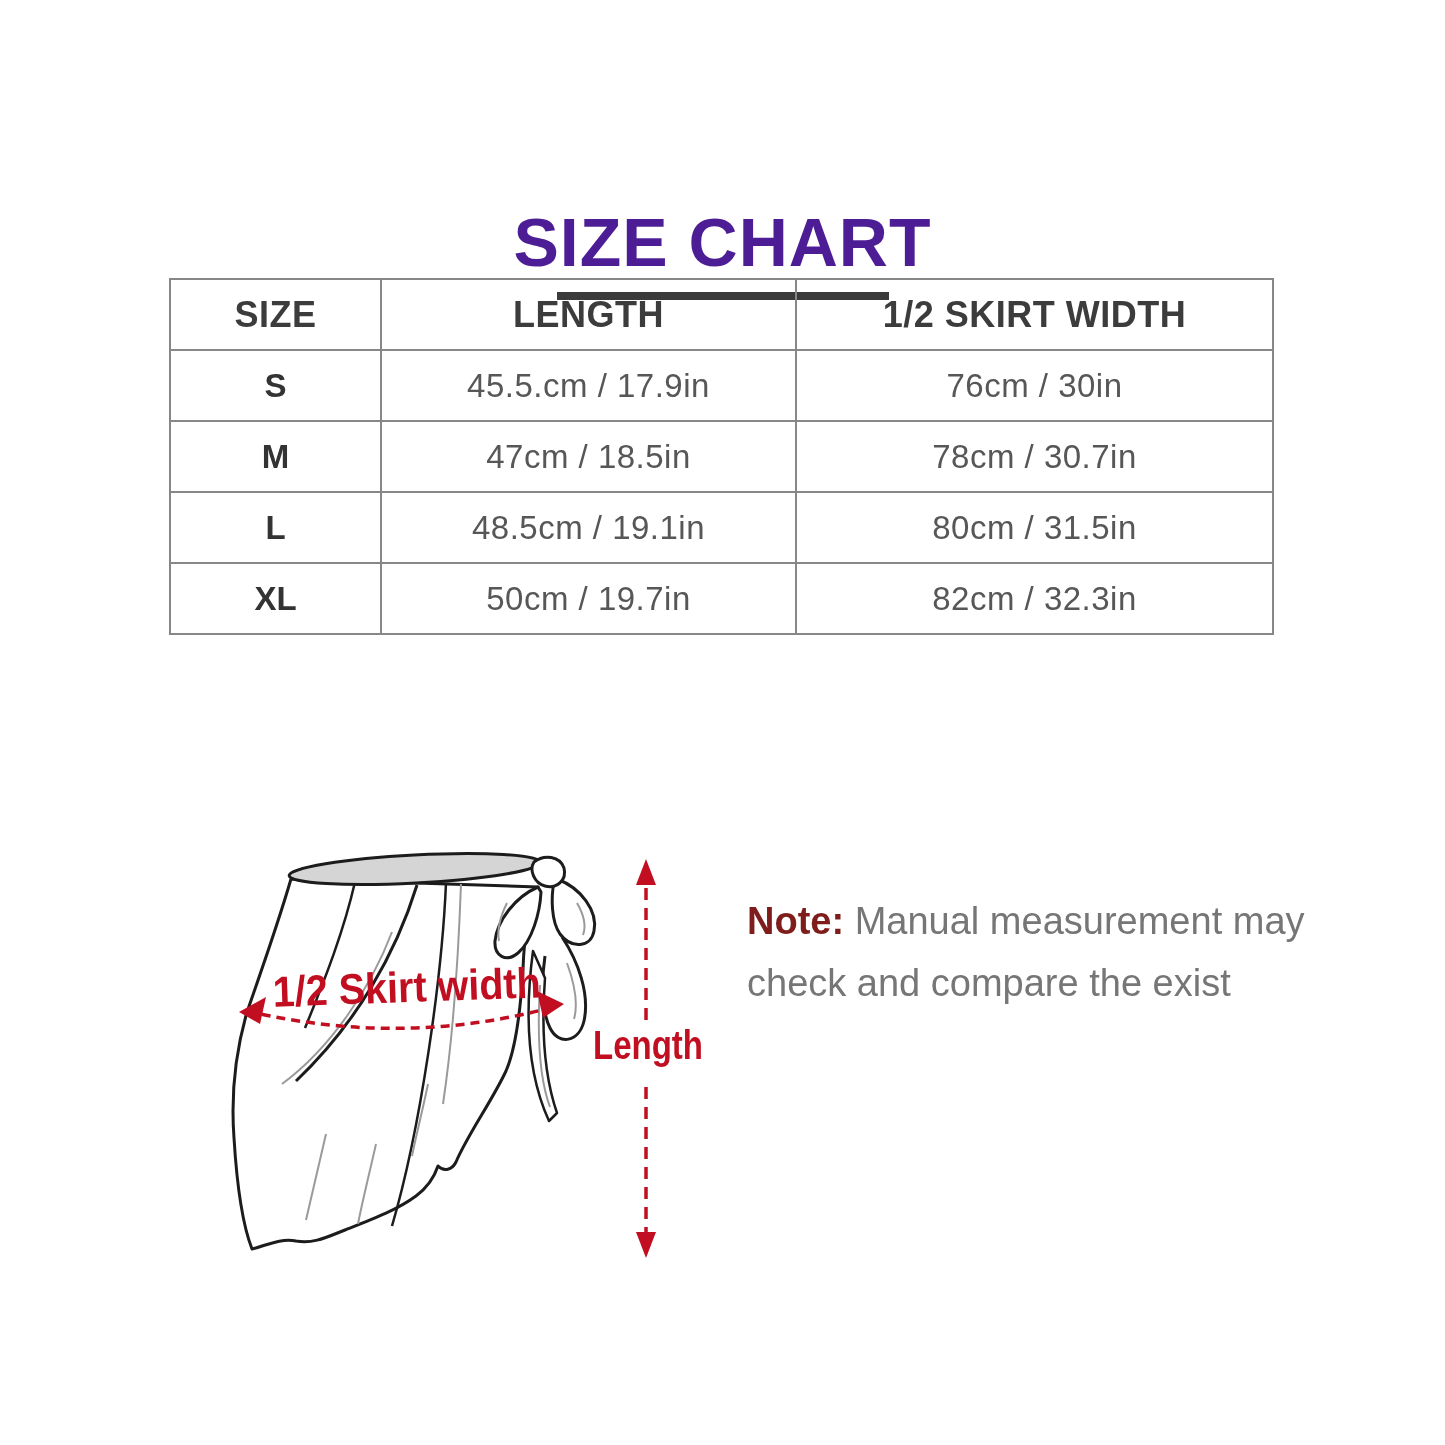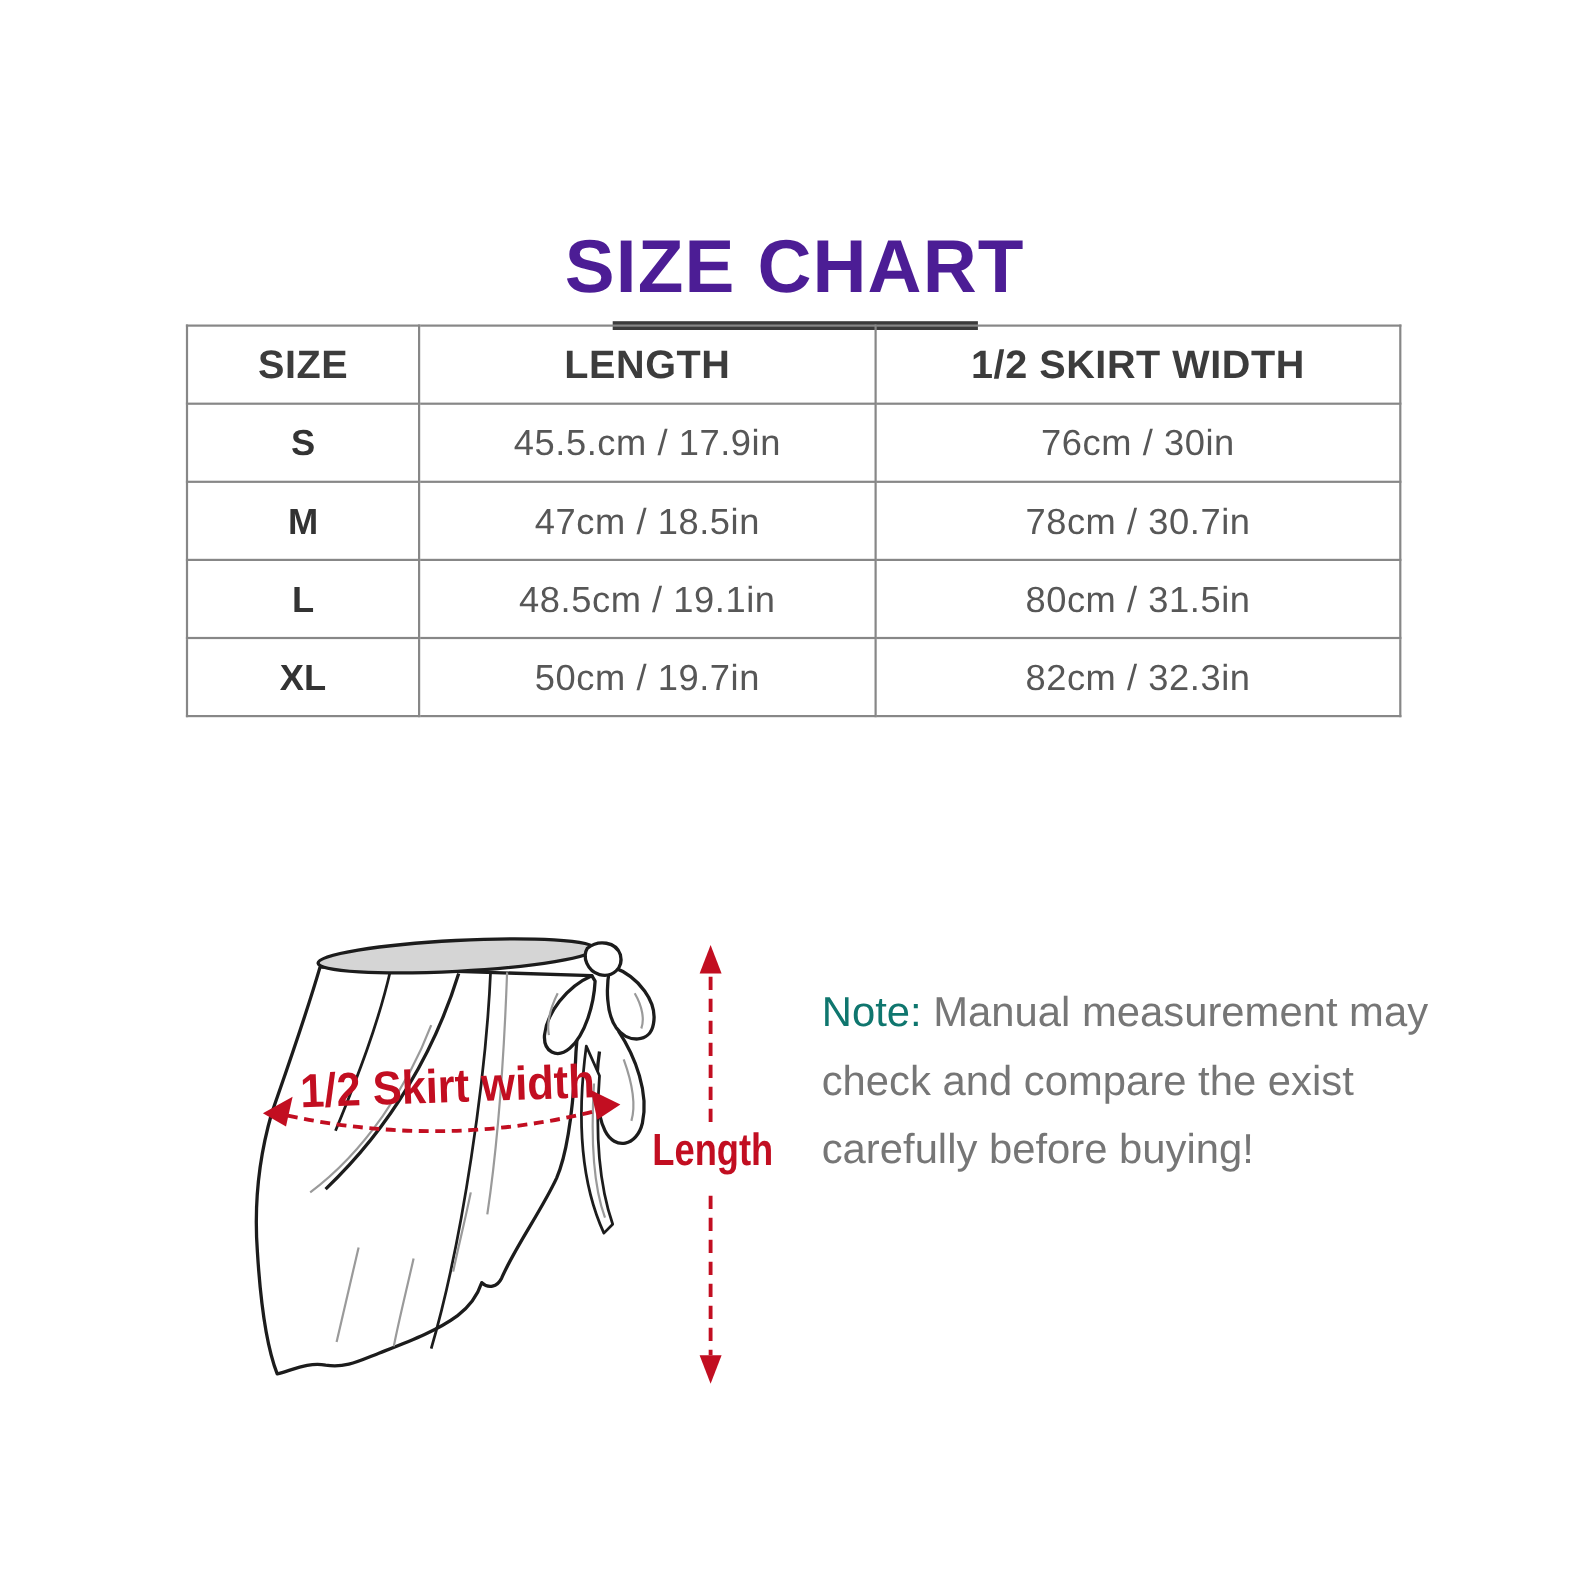--- a/index.html
+++ b/index.html
@@ -9,42 +9,42 @@
   }
   
   .title-wrap{position:absolute;top:192px;left:0;width:100%;text-align:center;}
   .title{
     margin:16px;font-size:68px;font-weight:bold;letter-spacing:1px;
     color:#4c1d95;line-height:1;
   }
   .title-underline{width:332px;height:8px;background:#3b3b3b;margin:8px auto 0;}
   
   .size-table{
-    position:absolute;left:169px;top:295px;width:1103px;
+    position:absolute;left:169px;top:278px;width:1103px;
     border-collapse:collapse;table-layout:fixed;
   }
   .size-table th,.size-table td{
     border:2px solid #878787;text-align:center;vertical-align:middle;
     height:69px;padding:0;
   }
   .size-table th{font-size:36px;font-weight:bold;color:#3c3c3c;letter-spacing:.5px;}
   .size-table td.size-cell{font-size:33px;font-weight:bold;color:#333333;}
   .size-table td.val-cell{font-size:33px;font-weight:normal;color:#575757;letter-spacing:.5px;margin-left:43px;}
   .col-size{width:211px;}
   .col-length{width:415px;}
   .col-width{width:477px;}
   
   .figure-svg{position:absolute;left:205px;top:835px;width:540px;height:480px;}
   
   .note{
     position:absolute;left:747px;top:890px;width:580px;
     font-size:38px;line-height:62px;color:#767676;
   }
   .note .line{white-space:nowrap;}
-  .note .note-label{font-weight:normal;color:#0f766e;}
+  .note .note-label{font-weight:bold;color:#7f1d1d;}
 </style>
 </head>
 <body>
 
 <div class="canvas">
 
   <div class="title-wrap">
     <h1 class="title">SIZE CHART</h1>
     <div class="title-underline"></div>
   </div>
@@ -130,16 +130,15 @@
     <polygon points="441,24 431,50 451,50" fill="#c20e21"></polygon>
     <line x1="441" y1="53" x2="441" y2="191" stroke="#c20e21" stroke-width="3.5" stroke-dasharray="12 8"></line>
     <text x="443" y="224" text-anchor="middle" font-size="41" font-weight="bold" fill="#c20e21" textLength="110" lengthAdjust="spacingAndGlyphs">Length</text>
     <line x1="441" y1="252" x2="441" y2="397" stroke="#c20e21" stroke-width="3.5" stroke-dasharray="12 8"></line>
     <polygon points="441,423 431,397 451,397" fill="#c20e21"></polygon>
   </svg>
 
   <div class="note">
     <div class="line"><span class="note-label">Note:</span> <span>Manual measurement may</span></div>
     <div class="line">check and compare the exist</div>
-    <div class="line">carefully before buying!</div>
   </div>
 
 </div>
 
 </body></html>

